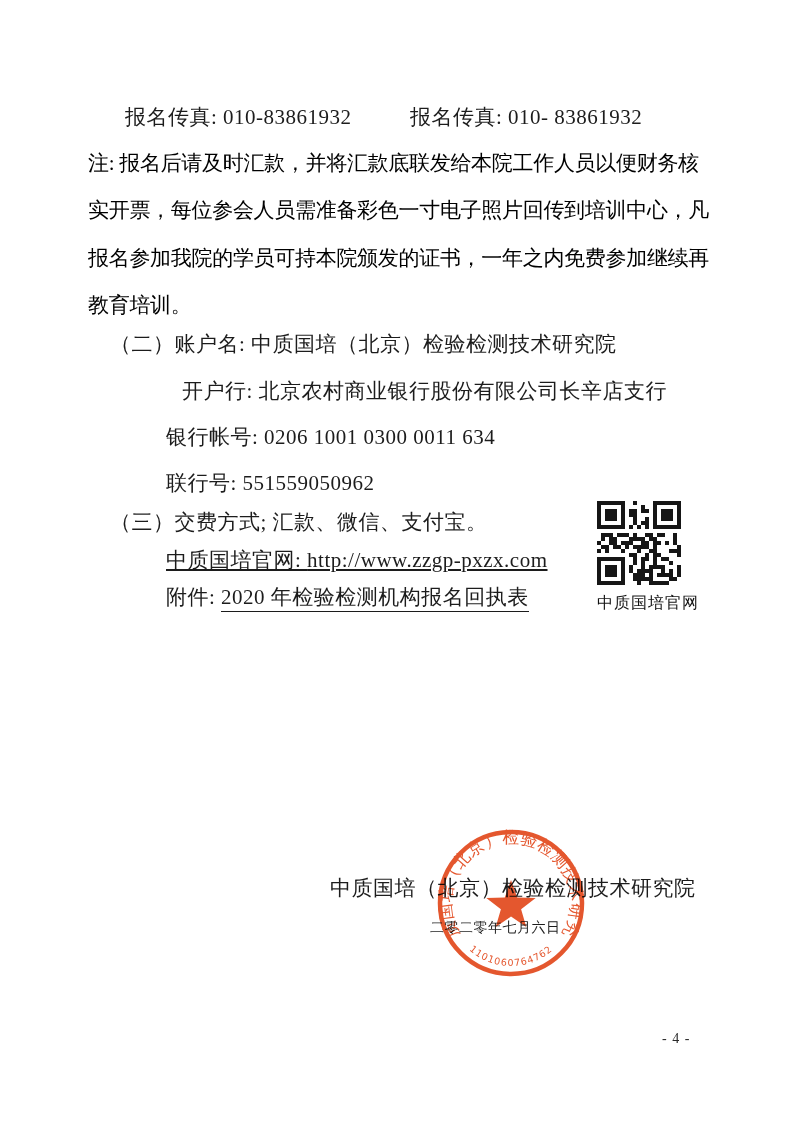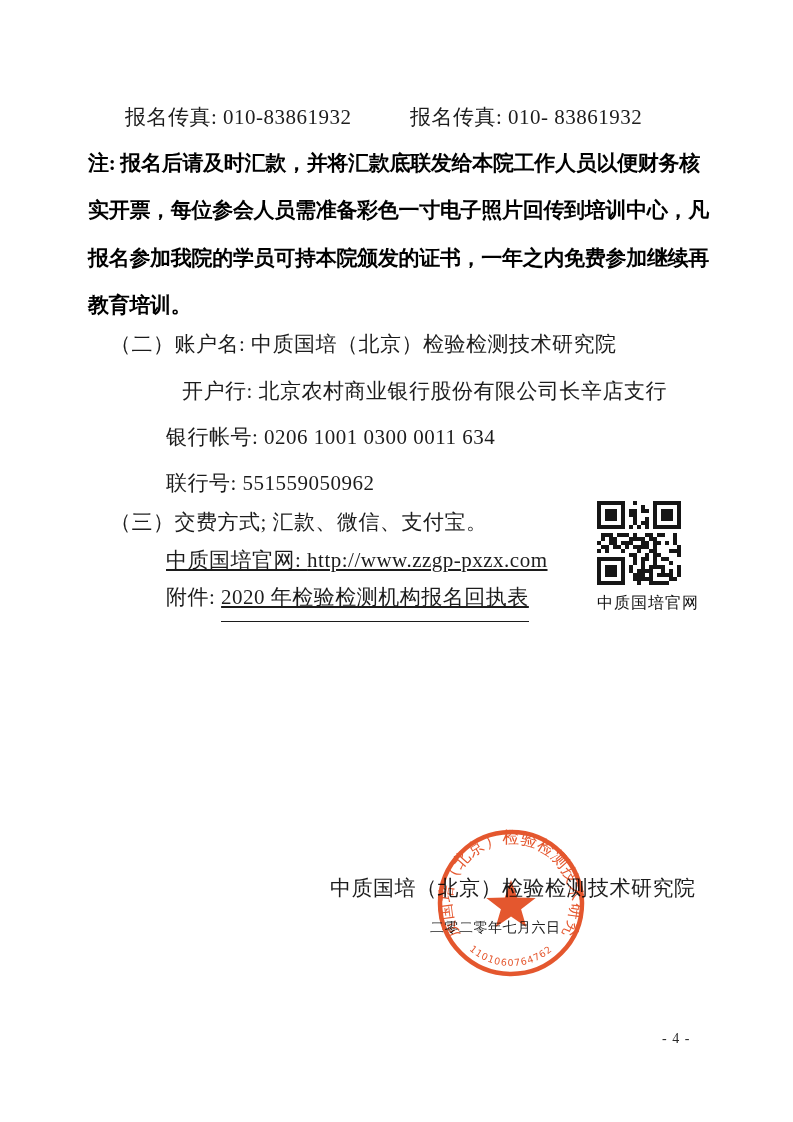--- a/index.html
+++ b/index.html
@@ -8,30 +8,30 @@
     width: 793px; height: 1122px;
     font-family: "Liberation Serif", "DejaVu Serif", serif;
     color: #1c1c1c;
     position: relative;
     overflow: hidden;
   }
   .page { position: absolute; inset: 0; background: #ffffff; }
   .line { position: absolute; white-space: nowrap; font-size: 21px; letter-spacing: 0.5px; color: #1c1c1c; }
   .contact-line { top: 103px; left: 125px; }
   .contact-line .fax-seg { position: absolute; left: 285px; top: 0; white-space: nowrap; }
-  .note-line { left: 88px; font-weight: bold; color: #000; letter-spacing: -0.3px; font-size: 21px; text-align: center; }
+  .note-line { left: 88px; font-weight: normal; color: #000; letter-spacing: -0.3px; font-size: 21px; text-align: center; }
   .n0 { top: 149px; } .n1 { top: 196px; } .n2 { top: 244px; } .n3 { top: 291px; }
   .acct-name { top: 330px; left: 110px; }
   .acct-bank { top: 377px; left: 166px; margin-left: 16px; }
   .acct-no   { top: 423px; left: 166px; }
   .acct-code { top: 469px; left: 166px; }
   .pay-method { top: 508px; left: 110px; }
   .pay-site   { top: 546px; left: 166px; text-decoration: underline; }
   .pay-attach { top: 583px; left: 166px; }
-  .attach-title { border-bottom: 1.5px solid #1c1c1c; padding-bottom: 12px; text-decoration: underline; }
+  .attach-title { border-bottom: 1.5px solid #1c1c1c; padding-bottom: 2px; }
   .qr-wrap { position: absolute; left: 597px; top: 501px; width: 88px; }
   .qr-box { width: 84px; height: 84px; }
   .qr-caption { margin-top: 8px; width: 88px; text-align: center; font-size: 16px; letter-spacing: 1px; color: #111; white-space: nowrap; }
   .sig-org  { top: 874px; left: 330px; font-size: 21px; letter-spacing: 0.5px; }
   .sig-date { top: 919px; left: 430px; font-size: 14px; letter-spacing: 0.5px; }
   .seal { position: absolute; left: 433px; top: 825px; width: 156px; height: 156px;
           mix-blend-mode: multiply; opacity: 0.92; }
   .page-number { position: absolute; left: 662px; top: 1031px; font-size: 14px; color: #2a2a2a; letter-spacing: 1px; }
 </style>
 </head>

